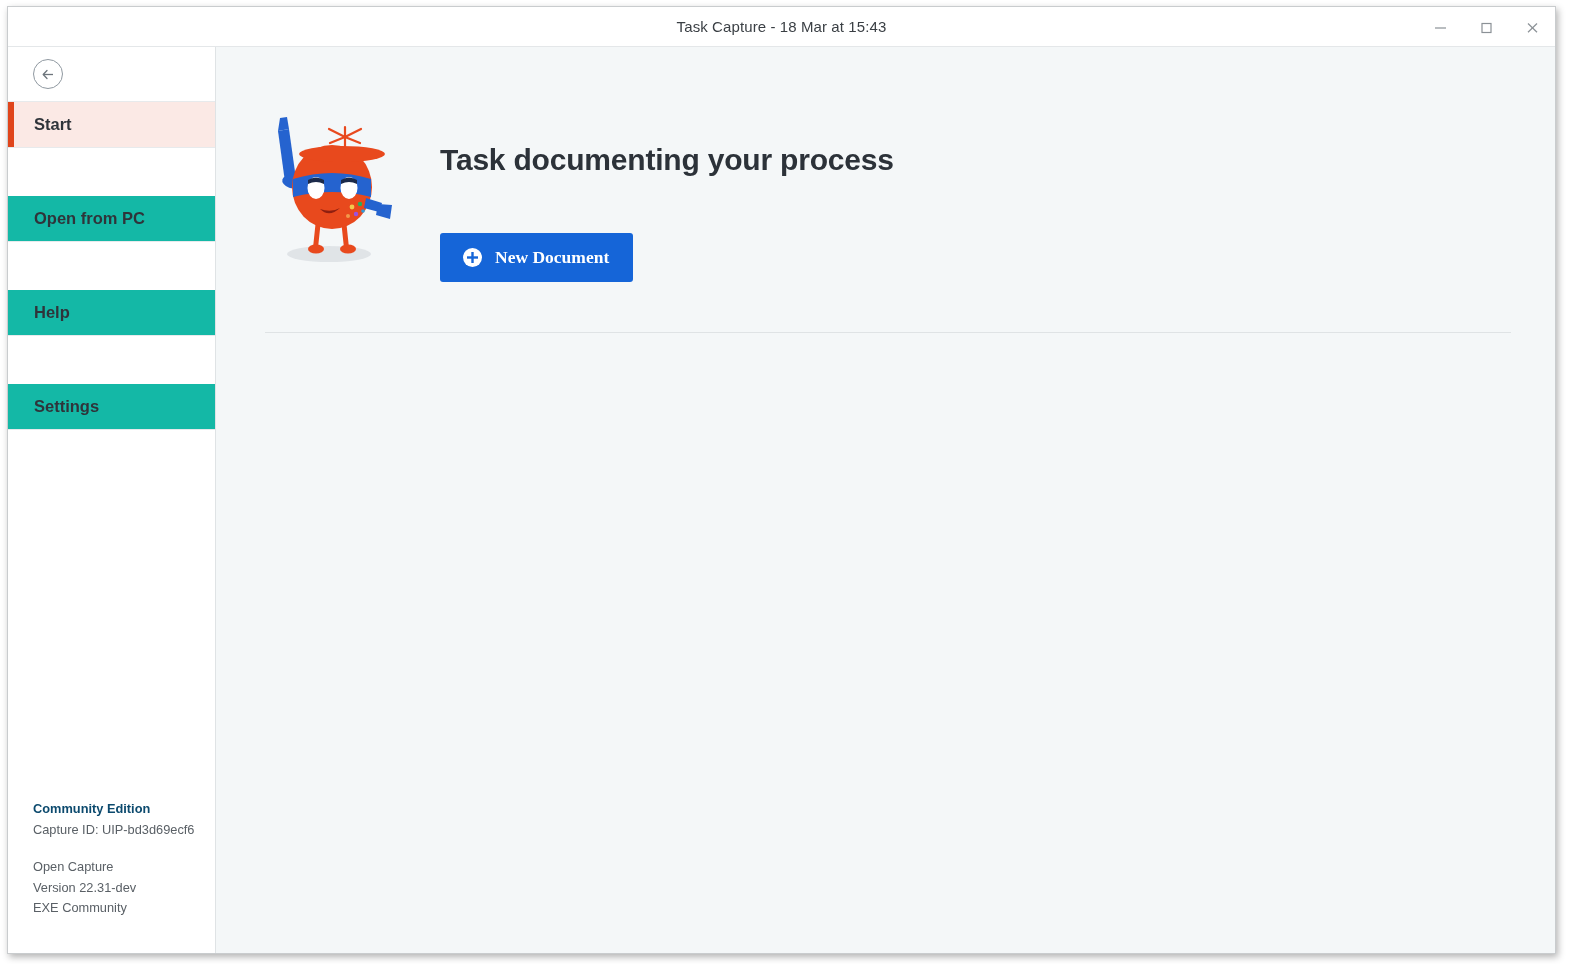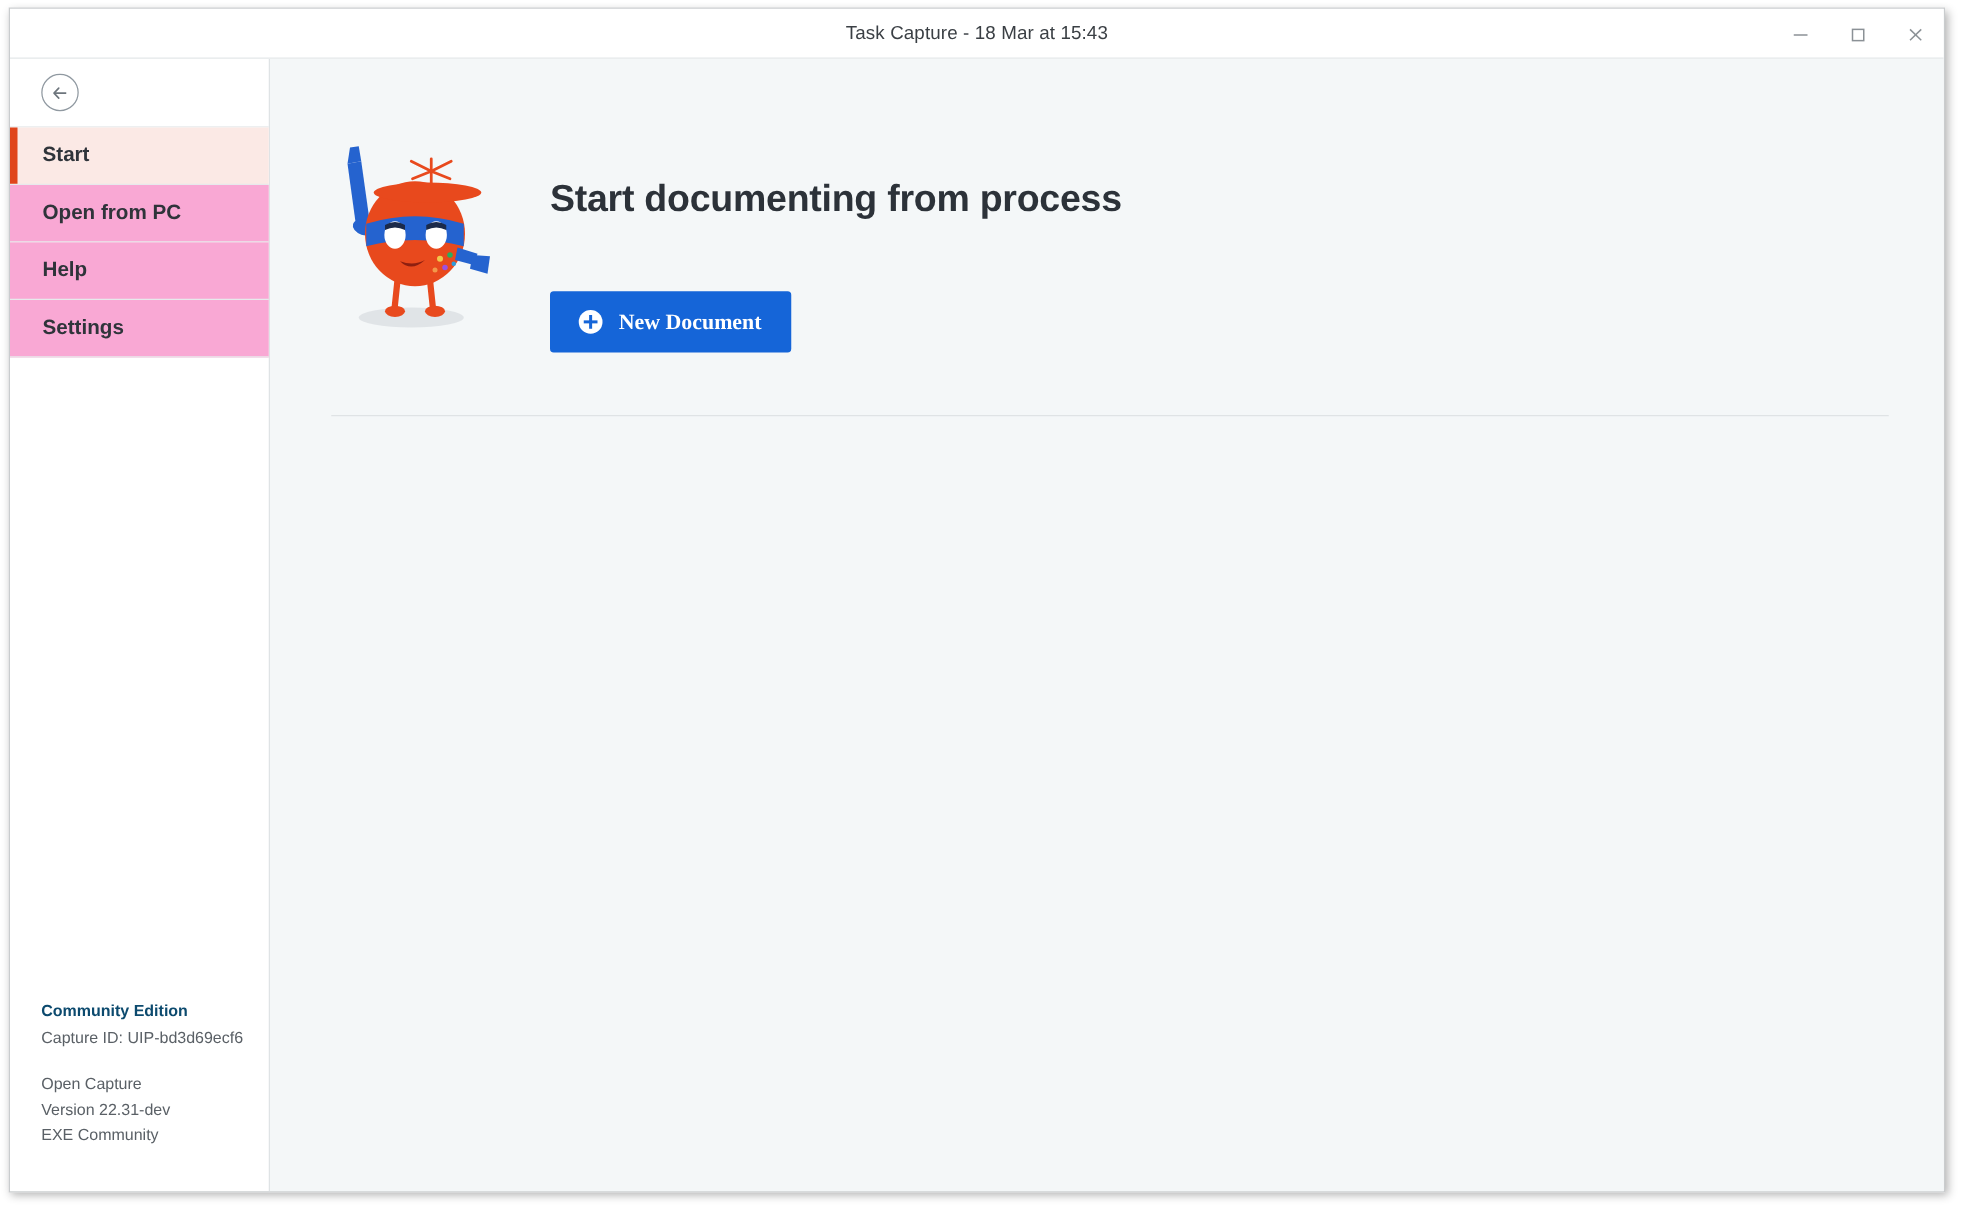--- a/index.html
+++ b/index.html
@@ -99,33 +99,33 @@
     height: 30px;
     border-radius: 50%;
     border: 1.4px solid #9099a1;
     display: flex;
     align-items: center;
     justify-content: center;
     cursor: pointer;
     background: #ffffff;
   }
 
-  .nav { display: flex; flex-direction: column; }
+  .nav { display: flex; flex-direction: column; gap: 48px; }
   .nav-item {
     position: relative;
     height: 46px;
     display: flex;
     align-items: center;
     padding-left: 26px;
     font-size: 16.5px;
     font-weight: bold;
     color: #2f343a;
     border-bottom: 1px solid #e7eaec;
     cursor: pointer;
-    background: #f9a8d4;
+    background: #14b8a6;
   }
   .nav-item.active {
     background: #fbe9e5;
   }
   .nav-item.active::before {
     content: "";
     position: absolute;
     left: 0; top: 0; bottom: 0;
     width: 6px;
     background: #e0451b;
@@ -321,21 +321,21 @@
             <g stroke="#e8491d" stroke-width="2.2" stroke-linecap="round">
               <line x1="79" y1="38" x2="79" y2="18"></line>
               <line x1="79" y1="28" x2="63" y2="20"></line>
               <line x1="79" y1="28" x2="95" y2="20"></line>
               <line x1="79" y1="28" x2="64" y2="34"></line>
               <line x1="79" y1="28" x2="94" y2="34"></line>
             </g>
           </svg>
 
           <div class="hero-text">
-            <div class="hero-title">Start documenting from process</div>
+            <div class="hero-title">Task documenting your process</div>
             <button class="new-doc-btn">
               <svg width="21" height="21" viewBox="0 0 21 21">
                 <circle cx="10.5" cy="10.5" r="9.5" fill="#ffffff"></circle>
                 <rect x="9.3" y="5" width="2.4" height="11" fill="#1565d8"></rect>
                 <rect x="5" y="9.3" width="11" height="2.4" fill="#1565d8"></rect>
               </svg>
               <span>New Document</span>
             </button>
           </div>
         </div>

